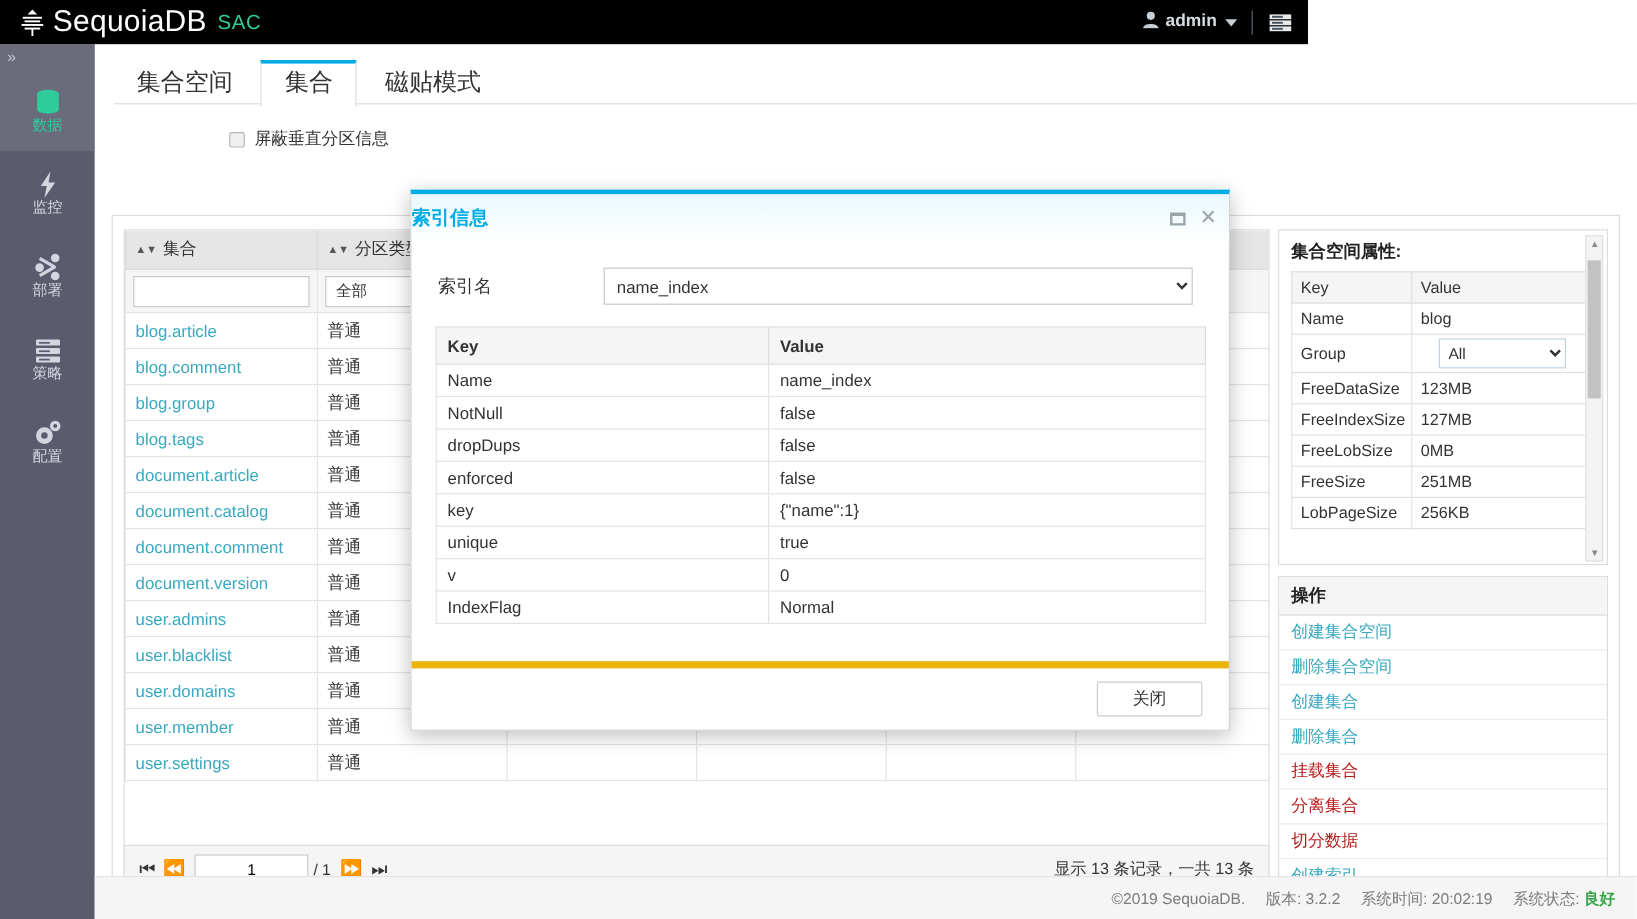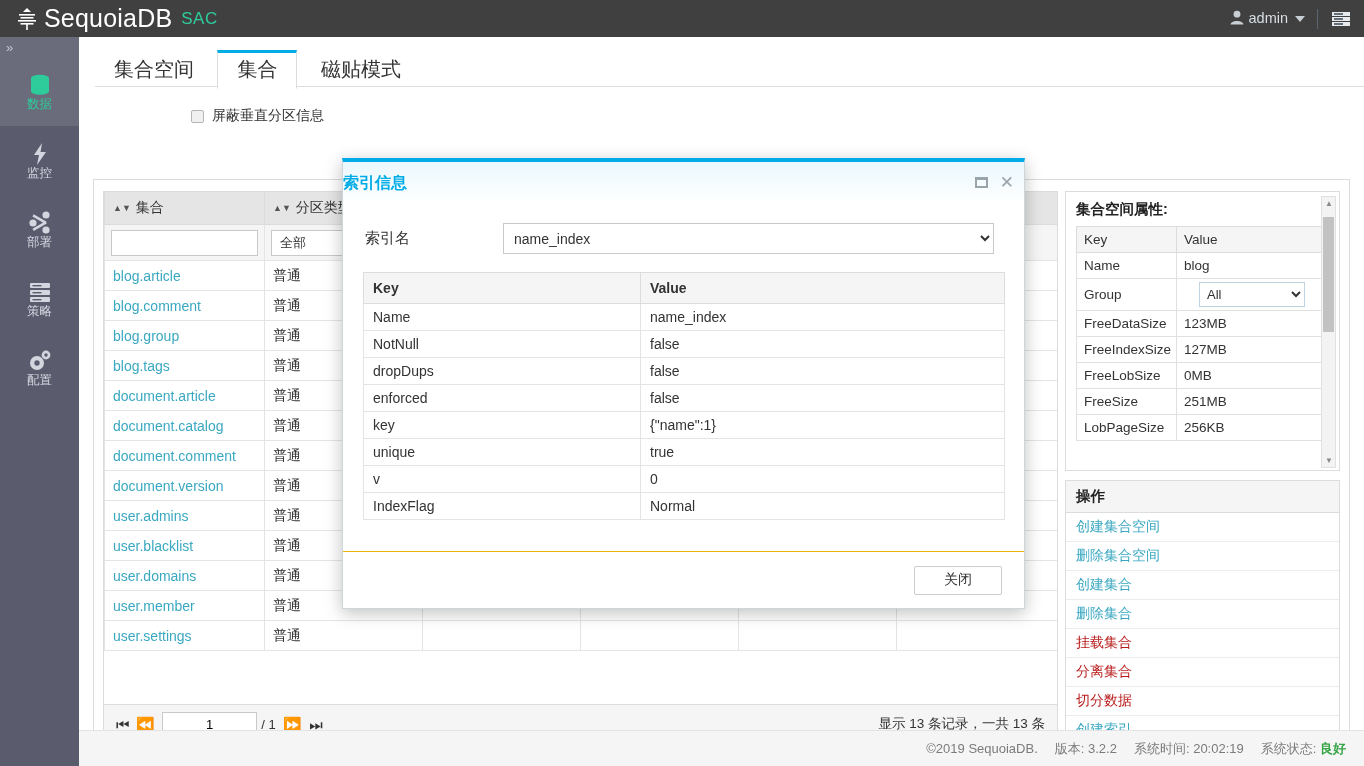--- a/index.html
+++ b/index.html
@@ -9,41 +9,41 @@
     width: 1364px; height: 766px;
     overflow: hidden;
     font-family: "Liberation Sans", "DejaVu Sans", sans-serif;
     background: #ffffff;
     color: #333;
   }
   #app { position: relative; width: 1364px; height: 766px; }
 
   
   .topbar {
-    position: absolute; top: 0; left: 0; width: 1364px; height: 37px;
-    background: #404040;
+    position: absolute; top: 0; left: 0; width: 1090px; height: 37px;
+    background: #000000;
     color: #fff;
     display: flex; align-items: center; text-align: right;
   }
   .brand { display: flex; align-items: center; padding-left: 14px; }
   .brand-logo { width: 26px; height: 26px; margin-right: 4px; position: relative; }
   .brand-name {
     font-size: 25px; letter-spacing: .2px; color: #ffffff; font-weight: 400;
     line-height: 1;
   }
   .brand-sac {
     font-size: 17px; color: #2ecc9b; margin-left: 9px; letter-spacing: .5px;
   }
   .topbar-right {
     margin-left: auto; display: flex; align-items: center; height: 37px;
     padding-right: 0px;
   }
   .user-menu {
     display: flex; align-items: center; gap: 5px;
-    color: #d6dde3; font-size: 14.5px; padding: 10px 12px; height: 37px;
+    color: #d6dde3; font-size: 14.5px; padding: 10px 12px; height: 37px; font-weight: bold;
   }
   .user-menu .uname { line-height: 37px; }
   .caret-down {
     width: 0; height: 0; border-left: 5px solid transparent;
     border-right: 5px solid transparent; border-top: 6px solid #c7ced4;
     margin-left: 2px;
   }
   .topbar-sep { width: 1px; height: 20px; background: #5b6672; }
   .menu-btn {
     width: 46px; height: 37px; display: flex; align-items: center; justify-content: center;
@@ -242,21 +242,21 @@
   table.idx th {
     background: #f5f5f5; border: 1px solid #dcdcdc; text-align: left;
     font-size: 14px; font-weight: bold; padding: 7px 9px; color: #333;
   }
   table.idx td {
     border: 1px solid #e4e4e4; font-size: 14px; padding: 5px 9px; color: #333;
     height: 27px;
   }
   .modal-foot {
     position: absolute; left: 0; bottom: 0; width: 100%; height: 57px;
-    border-top: 1px solid #eab308; display: flex; align-items: center;
+    border-top: 6px solid #eab308; display: flex; align-items: center;
     justify-content: flex-end; padding-right: 22px;
   }
   .close-btn {
     width: 88px; height: 29px; background: #fff; border: 1px solid #ccc;
     font-size: 14px; color: #333; cursor: pointer; font-family: inherit;
     border-radius: 2px;
   }
 </style>
 </head>
 <body>

